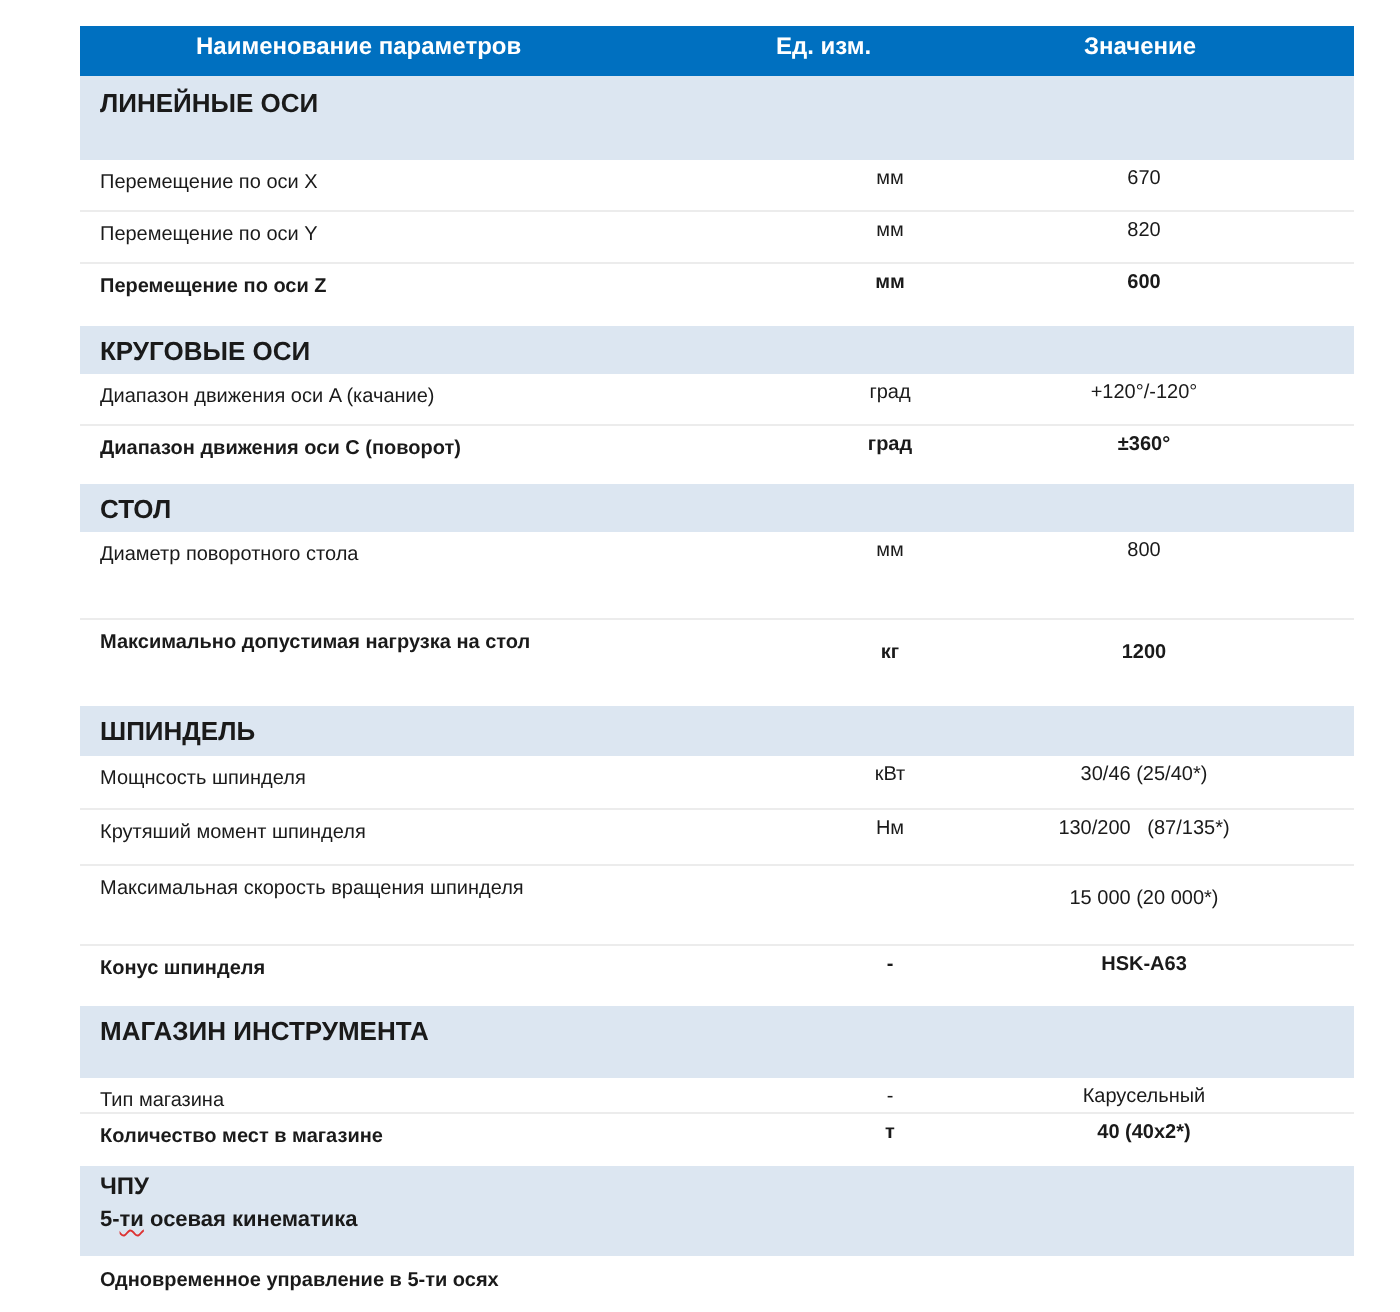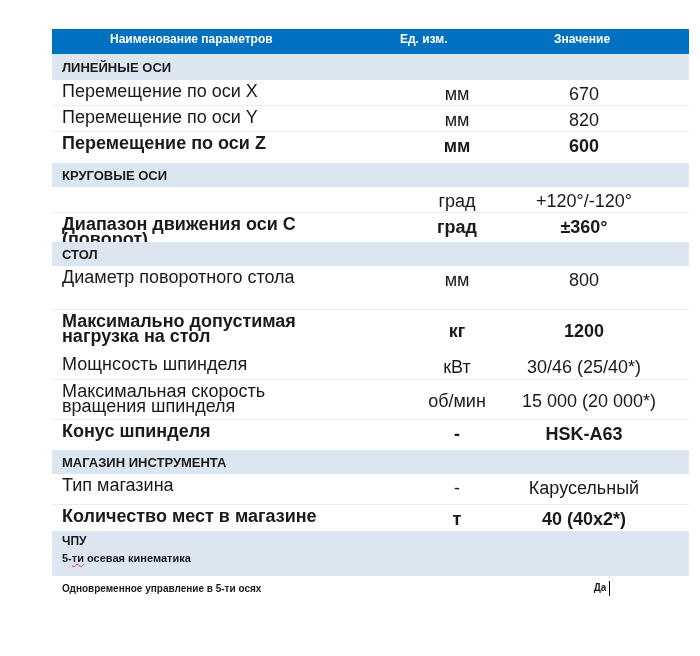--- a/index.html
+++ b/index.html
@@ -1,48 +1,48 @@
 <!DOCTYPE html>
 <html><head>
   <meta charset="utf-8">
   <style>
     html, body { margin: 0; padding: 0; background: #ffffff; }
     body { width: 700px; height: 656px; position: relative; overflow: hidden;
            font-family: "Liberation Sans", "DejaVu Sans", sans-serif; color: #1a1a1a; }
-    .table { position: absolute; left: 52px; top: 13px; width: 637px; margin-top: 16px; }
+    .table { position: absolute; left: 40px; top: 13px; width: 637px; }
     .hdr { position: relative; height: 25px; background: #0070C0; color: #ffffff;
            font-weight: bold; font-size: 12px; }
     .hdr span { position: absolute; top: 3px; white-space: nowrap; }
     .hdr .h-name { left: 58px; }
     .hdr .h-unit { left: 348px; }
     .hdr .h-val  { left: 502px; }
     .row { position: relative; box-sizing: border-box; }
     .section { background: #DCE6F1; font-weight: bold; font-size: 13px; }
     .section .lbl { position: absolute; left: 10px; top: 6px; white-space: nowrap; }
     .section.small { font-size: 12px; }
-    .data { background: #ffffff; border-bottom: 1px solid #ececec; font-size: 18px; }
+    .data { background: #ffffff; border-bottom: 1px solid #ececec; font-size: 10px; }
     .data.last { border-bottom: none; font-weight: bold; }
     .data .lbl { position: absolute; left: 10px; top: 4px; width: 280px; line-height: 15px; }
     .data .unit { position: absolute; left: 340px; width: 130px; text-align: center; white-space: nowrap; }
     .data .val { position: absolute; left: 470px; width: 124px; text-align: center; white-space: nowrap; }
     .gap { height: 4px; background: #ffffff; }
     .cursor { display: inline-block; width: 1px; height: 15px; background: #000; vertical-align: middle; margin-left: 3px; }
     .squiggle { text-decoration: underline wavy #d33; text-decoration-thickness: 1px; }
   </style>
 </head>
 <body>
 
 <div class="table">
   <div class="hdr">
     <span class="h-name">Наименование параметров</span>
     <span class="h-unit">Ед. изм.</span>
     <span class="h-val">Значение</span>
   </div>
 
-  <div class="row section" style="height:26px">
+  <div class="row section" style="height:42px">
     <span class="lbl">ЛИНЕЙНЫЕ ОСИ</span>
   </div>
   <div class="row data" style="height:26px">
     <span class="lbl">Перемещение по оси X</span>
     <span class="unit" style="top:4px">мм</span>
     <span class="val" style="top:4px">670</span>
   </div>
   <div class="row data" style="height:26px">
     <span class="lbl">Перемещение по оси Y</span>
     <span class="unit" style="top:4px">мм</span>
@@ -52,20 +52,21 @@
     <span class="lbl">Перемещение по оси Z</span>
     <span class="unit" style="top:4px">мм</span>
     <span class="val" style="top:4px">600</span>
   </div>
   <div class="gap" style="height:5px"></div>
 
   <div class="row section" style="height:24px">
     <span class="lbl" style="top:5px">КРУГОВЫЕ ОСИ</span>
   </div>
   <div class="row data" style="height:26px">
+    <span class="lbl">Диапазон движения оси A (качание)</span>
     <span class="unit" style="top:4px">град</span>
     <span class="val" style="top:4px">+120°/-120°</span>
   </div>
   <div class="row data last" style="height:25px">
     <span class="lbl">Диапазон движения оси C (поворот)</span>
     <span class="unit" style="top:4px">град</span>
     <span class="val" style="top:4px">±360°</span>
   </div>
   <div class="gap" style="height:4px"></div>
 
@@ -77,56 +78,62 @@
     <span class="unit" style="top:4px">мм</span>
     <span class="val" style="top:4px">800</span>
   </div>
   <div class="row data last" style="height:39px">
     <span class="lbl" style="width:260px">Максимально допустимая нагрузка на стол</span>
     <span class="unit" style="top:11px">кг</span>
     <span class="val" style="top:11px">1200</span>
   </div>
   <div class="gap" style="height:4px"></div>
 
+  <div class="row section" style="height:25px">
+    <span class="lbl" style="top:5px">ШПИНДЕЛЬ</span>
+  </div>
   <div class="row data" style="height:27px">
     <span class="lbl">Мощнсость шпинделя</span>
     <span class="unit" style="top:4px">кВт</span>
     <span class="val" style="top:4px">30/46 (25/40*)</span>
   </div>
+  <div class="row data" style="height:28px">
+    <span class="lbl">Крутяший момент шпинделя</span>
+    <span class="unit" style="top:4px">Нм</span>
+    <span class="val" style="top:4px; white-space:pre">130/200   (87/135*)</span>
+  </div>
   <div class="row data" style="height:40px">
     <span class="lbl" style="width:250px">Максимальная скорость вращения шпинделя</span>
-    <span class="unit" style="top:11px">об/мин</span>
     <span class="val" style="top:11px">15 000 (20 000*)</span>
   </div>
   <div class="row data last" style="height:24px">
     <span class="lbl">Конус шпинделя</span>
     <span class="unit" style="top:4px">-</span>
     <span class="val" style="top:4px">HSK-A63</span>
   </div>
   <div class="gap" style="height:6px"></div>
 
-  <div class="row section" style="height:24px">
+  <div class="row section" style="height:36px">
     <span class="lbl" style="top:5px">МАГАЗИН ИНСТРУМЕНТА</span>
   </div>
-  <div class="row data" style="height:31px">
+  <div class="row data" style="height:18px">
     <span class="lbl">Тип магазина</span>
     <span class="unit" style="top:4px">-</span>
     <span class="val" style="top:4px">Карусельный</span>
   </div>
   <div class="row data last" style="height:26px">
     <span class="lbl">Количество мест в магазине</span>
     <span class="unit" style="top:4px">т</span>
     <span class="val" style="top:4px">40 (40x2*)</span>
   </div>
 
   <div class="row section small" style="height:17px">
     <span class="lbl" style="top:3px">ЧПУ</span>
   </div>
 
   <div class="row section small" style="height:28px; font-size:11px">
     <span class="lbl" style="top:4px"><span>5-</span><span class="squiggle">ти</span><span> осевая кинематика</span></span>
   </div>
   <div class="row data last" style="height:26px; font-size:10px">
     <span class="lbl" style="top:5px">Одновременное управление в 5-ти осях</span>
     <span class="unit" style="top:5px"></span>
-    <span class="val" style="top:5px; left:488px"><span>Да</span><span class="cursor"></span></span>
   </div>
 </div>
 
 </body></html>

